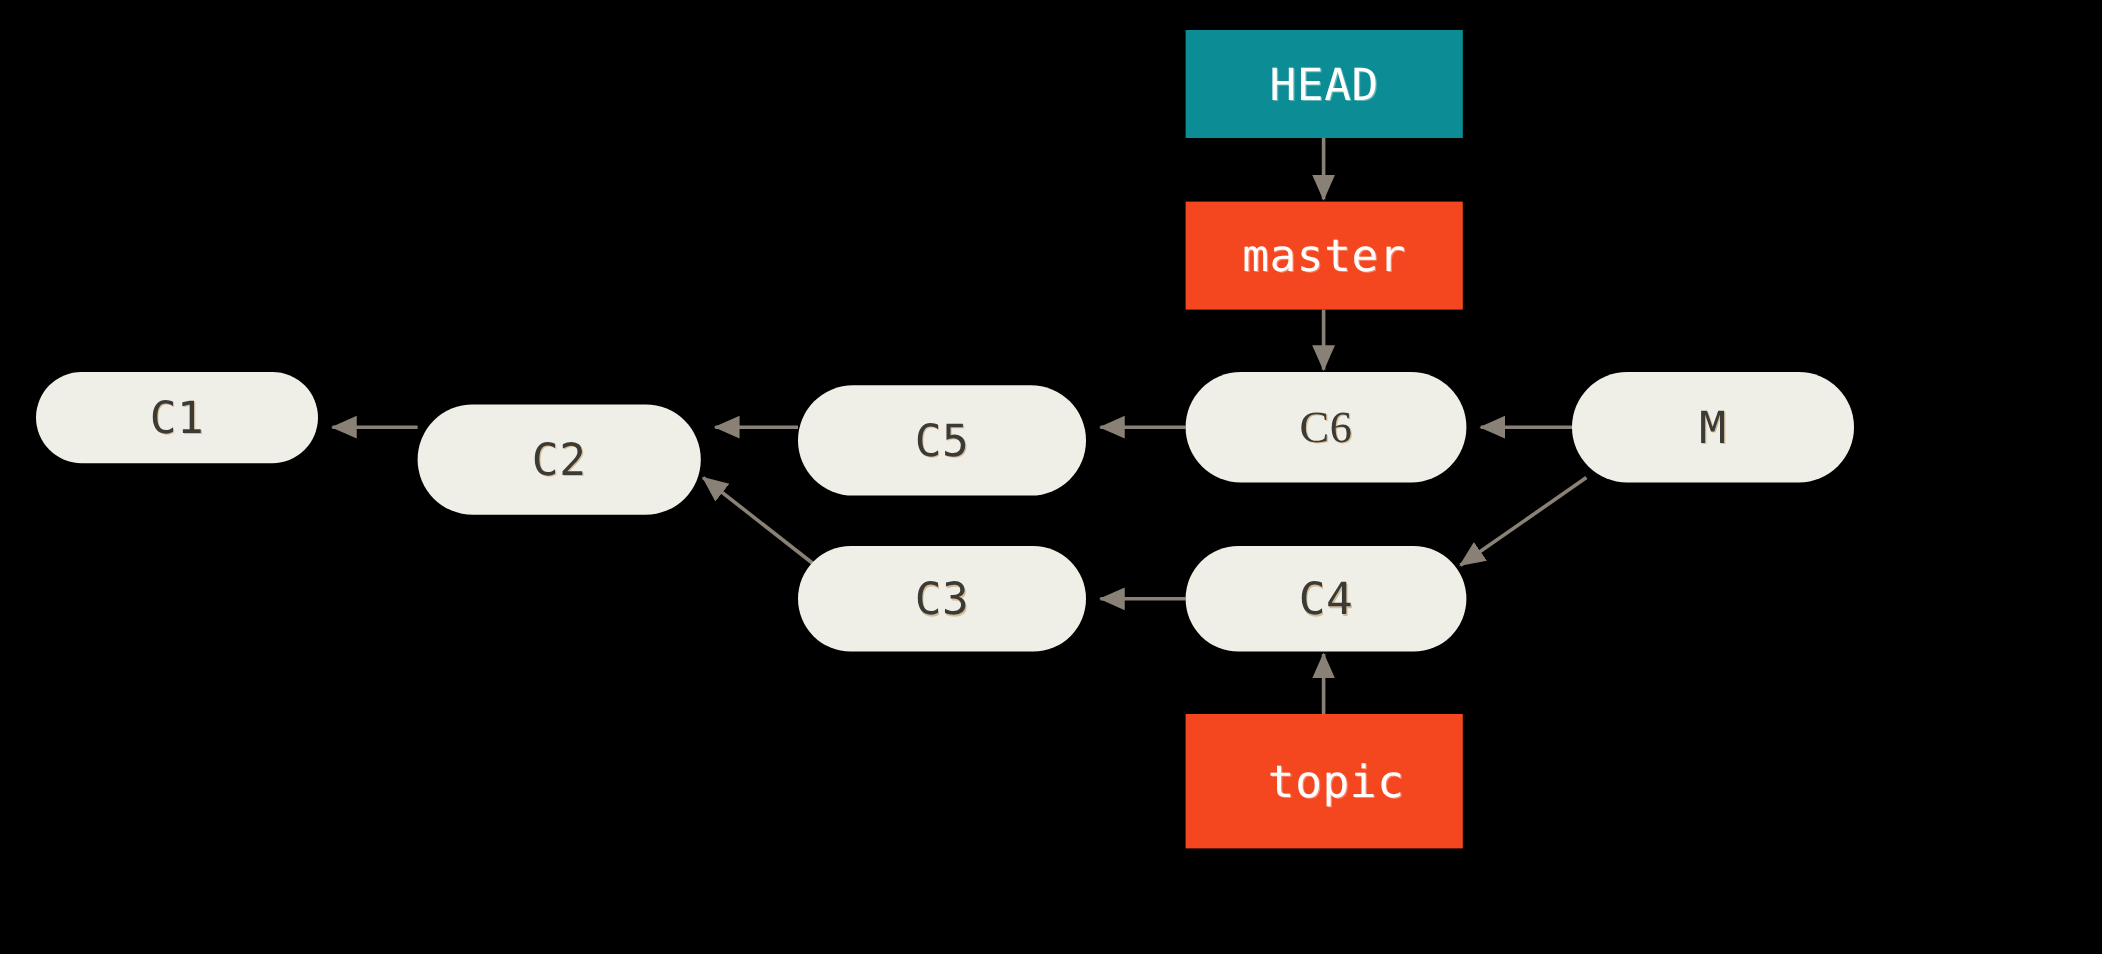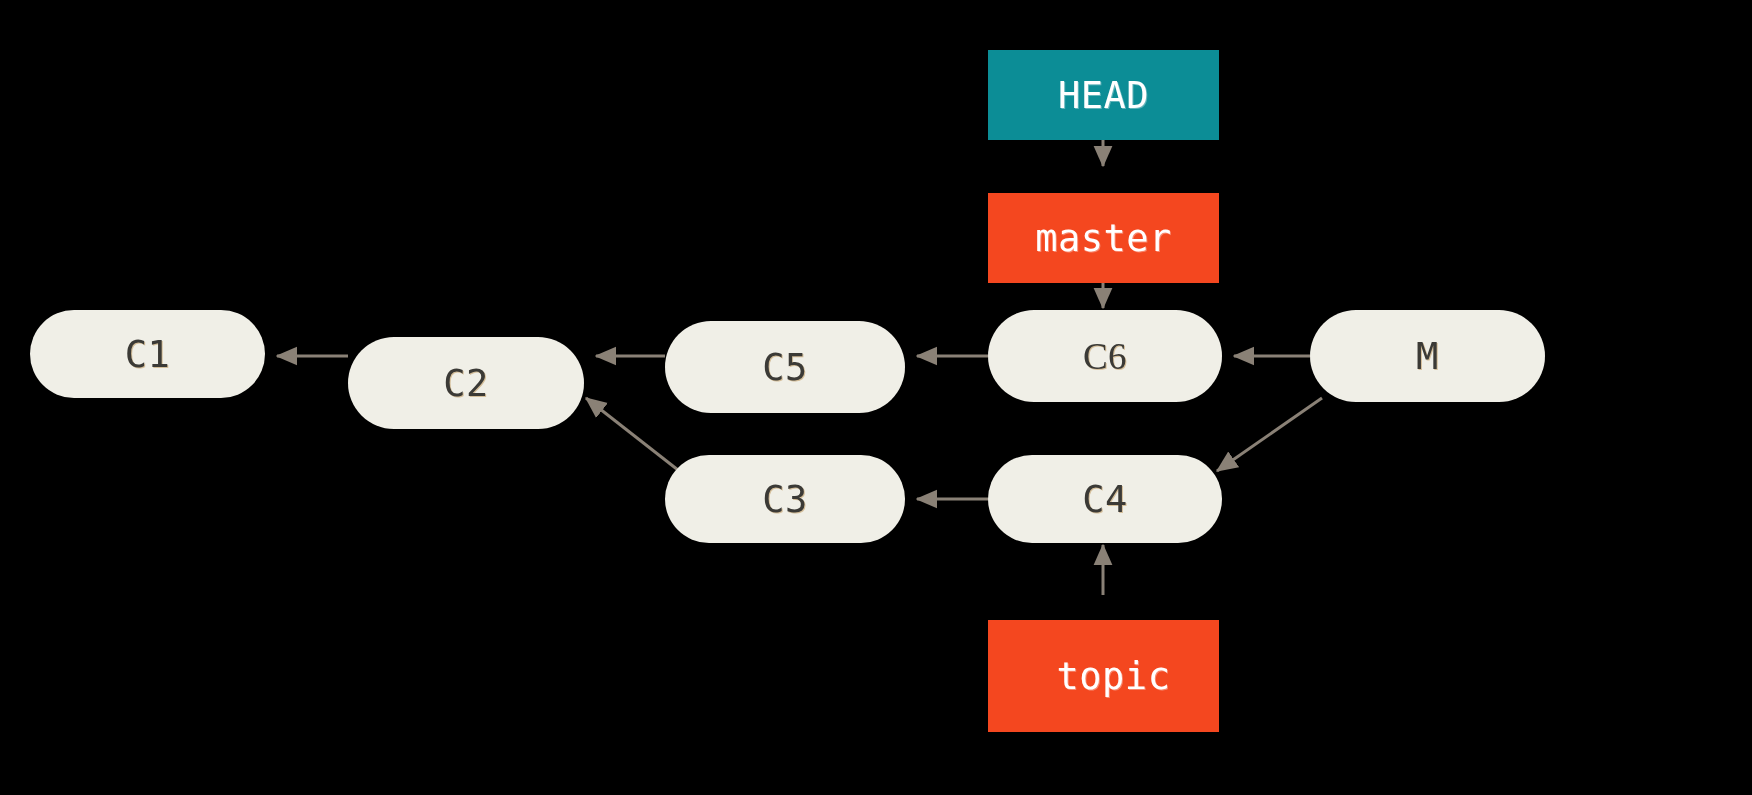--- a/index.html
+++ b/index.html
@@ -41,21 +41,20 @@
     border-radius: 46px;
     color: #3b3a36;
     font-size: 37px;
     text-shadow: 1px 1px 0 rgba(190,150,90,0.55);
   }
   .ref {
     color: #ffffff;
     font-size: 37px;
     border-radius: 0;
     text-shadow: 1px 1px 0 rgba(255,255,255,0.35);
-    margin-top: 25px;
   }
   .ref-head { background: #0c8d96; }
   .ref-branch { background: #f4471f; }
 </style>
 </head>
 <body>
 
 <div id="stage">
 
   <svg id="edges" viewBox="0 0 1752 795" width="1752" height="795" xmlns="http://www.w3.org/2000/svg">
@@ -79,21 +78,21 @@
 
     <line x1="1322" y1="398" x2="1217" y2="471" stroke="#8a8176" stroke-width="3" marker-end="url(#arrow)"></line>
 
     <line x1="1103" y1="115" x2="1103" y2="166" stroke="#8a8176" stroke-width="3" marker-end="url(#arrow)"></line>
 
     <line x1="1103" y1="258" x2="1103" y2="308" stroke="#8a8176" stroke-width="3" marker-end="url(#arrow)"></line>
 
     <line x1="1103" y1="595" x2="1103" y2="545" stroke="#8a8176" stroke-width="3" marker-end="url(#arrow)"></line>
   </svg>
 
-  <div class="node commit" style="left:30px;  top:310px; width:235px; height:88px;">
+  <div class="node commit" style="left:30px;  top:310px; width:235px; height:76px;">
     <span>C1</span>
   </div>
   <div class="node commit" style="left:348px; top:310px; width:236px; height:92px;margin-top:27px;">
     <span>C2</span>
   </div>
   <div class="node commit" style="left:665px; top:321px; width:240px; height:92px;">
     <span>C5</span>
   </div>
   <div class="node commit" style="left:988px; top:310px; width:234px; height:92px;font-family:Liberation Serif, serif;">
     <span>C6</span>

